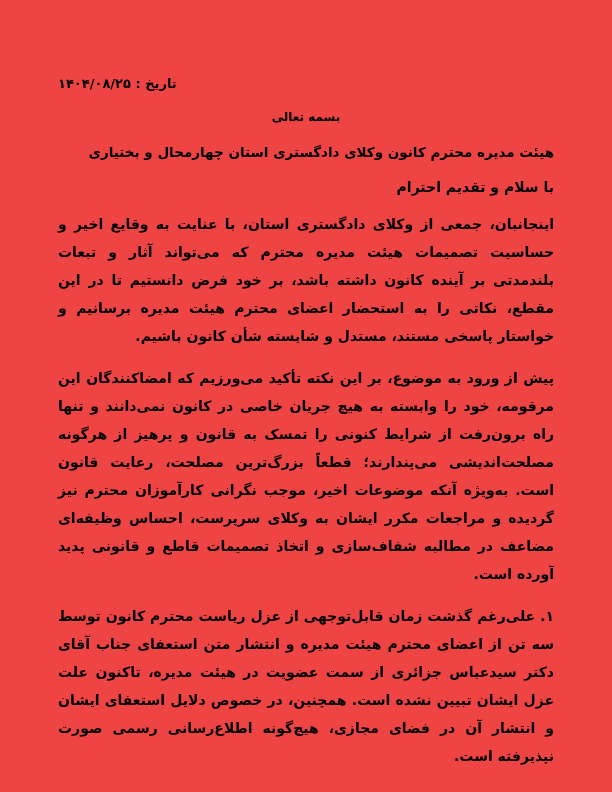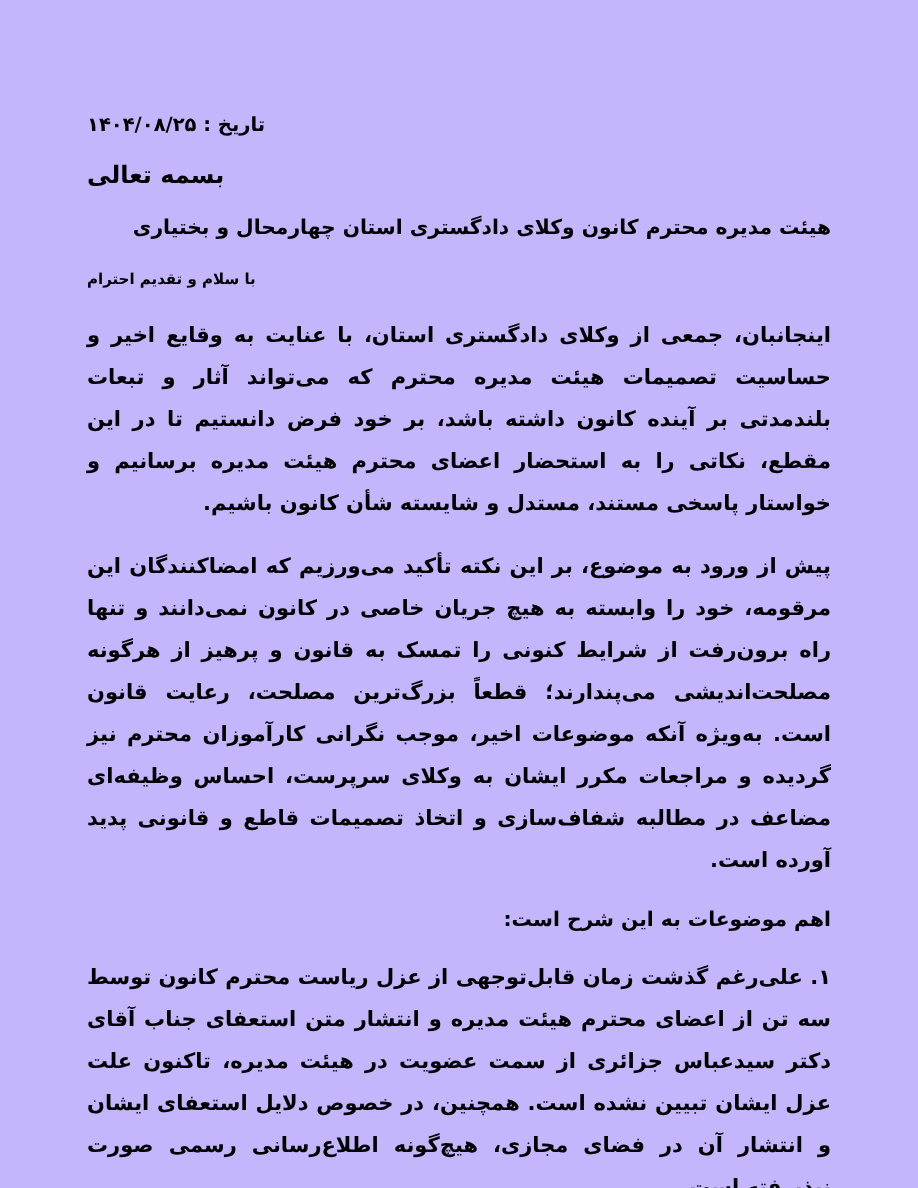--- a/index.html
+++ b/index.html
@@ -5,51 +5,51 @@
   html, body {
     margin: 0;
     padding: 0;
     background: #ffffff;
   }
   .page {
     position: relative;
     width: 612px;
     height: 792px;
     margin: 0 auto;
-    background: #c4b5fd;
+    background: #ef4444;
     box-sizing: border-box;
     padding: 74px 58px 40px 58px;
     direction: rtl;
     font-family: "DejaVu Sans", sans-serif;
     font-weight: 700;
     color: #000000;
     overflow: hidden;
   }
   .date-line {
     direction: rtl;
     text-align: left;
     font-size: 13px;
     line-height: 20px;
     margin: 0 0 13px 0;
   }
   .besmeleh {
-    text-align: left;
-    font-size: 16px;
+    text-align: center;
+    font-size: 12px;
     line-height: 20px;
     margin: 1px 0 14px 0;
   }
   .addressee {
     text-align: right;
     font-size: 13.5px;
     line-height: 22px;
     margin: 14px 0 13px 0;
   }
   .salutation {
-    text-align: left;
-    font-size: 10px;
+    text-align: right;
+    font-size: 14px;
     line-height: 22px;
     margin: 0 0 12px 0;
   }
   .body-par {
     text-align: justify;
     text-justify: inter-word;
     font-size: 14px;
     line-height: 28px;
     margin: 0 0 14px 0;
   }
@@ -70,17 +70,16 @@
   <div class="besmeleh">بسمه تعالی</div>
 
   <div class="addressee">هیئت مدیره محترم کانون وکلای دادگستری استان چهارمحال و بختیاری</div>
 
   <div class="salutation">با سلام و تقدیم احترام</div>
 
   <p class="body-par">اینجانبان، جمعی از وکلای دادگستری استان، با عنایت به وقایع اخیر و حساسیت تصمیمات هیئت مدیره محترم که می‌تواند آثار و تبعات بلندمدتی بر آینده کانون داشته باشد، بر خود فرض دانستیم تا در این مقطع، نکاتی را به استحضار اعضای محترم هیئت مدیره برسانیم و خواستار پاسخی مستند، مستدل و شایسته شأن کانون باشیم.</p>
 
   <p class="body-par">پیش از ورود به موضوع، بر این نکته تأکید می‌ورزیم که امضاکنندگان این مرقومه، خود را وابسته به هیچ جریان خاصی در کانون نمی‌دانند و تنها راه برون‌رفت از شرایط کنونی را تمسک به قانون و پرهیز از هرگونه مصلحت‌اندیشی می‌پندارند؛ قطعاً بزرگ‌ترین مصلحت، رعایت قانون است. به‌ویژه آنکه موضوعات اخیر، موجب نگرانی کارآموزان محترم نیز گردیده و مراجعات مکرر ایشان به وکلای سرپرست، احساس وظیفه‌ای مضاعف در مطالبه شفاف‌سازی و اتخاذ تصمیمات قاطع و قانونی پدید آورده است.</p>
 
-  <div class="section-heading">اهم موضوعات به این شرح است:</div>
 
   <p class="body-par">۱. علی‌رغم گذشت زمان قابل‌توجهی از عزل ریاست محترم کانون توسط سه تن از اعضای محترم هیئت مدیره و انتشار متن استعفای جناب آقای دکتر سیدعباس جزائری از سمت عضویت در هیئت مدیره، تاکنون علت عزل ایشان تبیین نشده است. همچنین، در خصوص دلایل استعفای ایشان و انتشار آن در فضای مجازی، هیچ‌گونه اطلاع‌رسانی رسمی صورت نپذیرفته است.</p>
 
 </div>
 
 </body></html>

